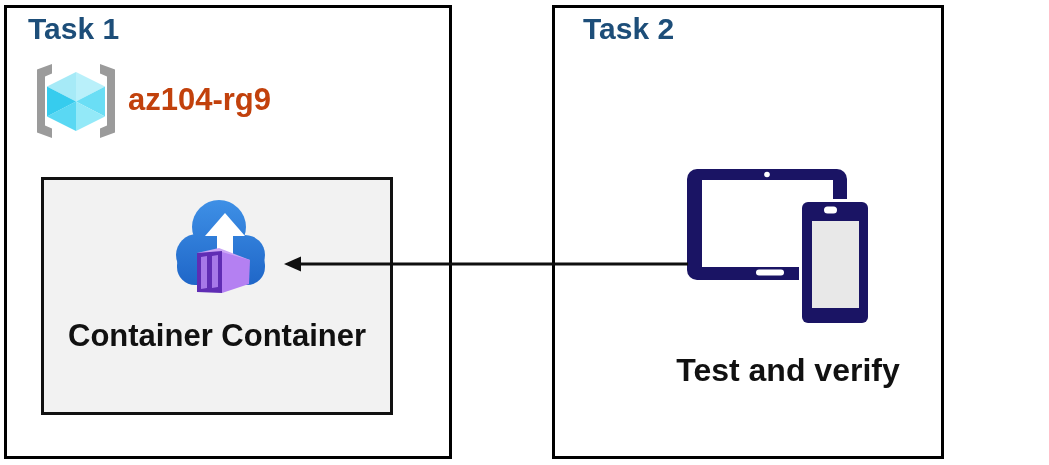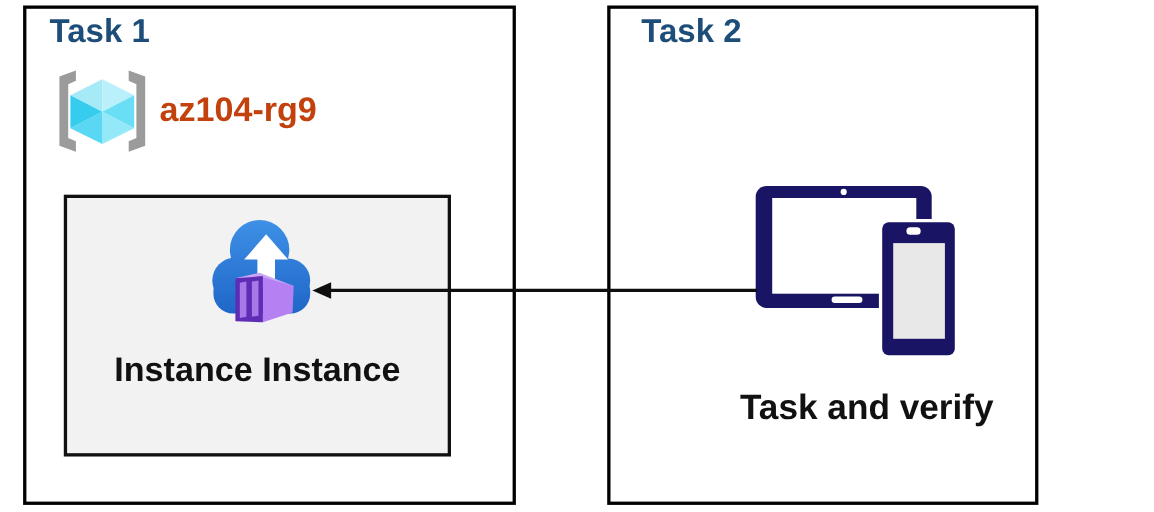--- a/index.html
+++ b/index.html
@@ -9,21 +9,21 @@
     background:#ffffff;
     font-family:"Liberation Sans", sans-serif;
     overflow:hidden;
   }
   .task-box{
     position:absolute;
     border:3px solid #000000;
     background:#ffffff;
     box-sizing:border-box;
   }
-  #task1-box{left:4px;top:5px;width:448px;height:454px;margin-left:17px;}
+  #task1-box{left:4px;top:5px;width:448px;height:454px;}
   #task2-box{left:552px;top:5px;width:392px;height:454px;}
   .task-title{
     position:absolute;
     font-size:30px;font-weight:bold;
     color:#1d4e79;
     white-space:nowrap;
   }
   #task1-title{left:21px;top:4px;}
   #task2-title{left:28px;top:4px;}
   #rg-icon{position:absolute;left:23px;top:54px;}
@@ -94,21 +94,21 @@
           <rect x="45" y="41" width="16" height="24"></rect>
         </g>
         <g>
           <polygon points="25,60 47,55 78,67 56,71" fill="#cba6f6"></polygon>
           <polygon points="50,59 78,67 77,91 50,100" fill="#b480f2"></polygon>
           <polygon points="25,60 50,58 50,100 25,99" fill="#5f2db4"></polygon>
           <polygon points="29,64 35,63 35,95 29,96" fill="#a678e8"></polygon>
           <polygon points="40,63 46,62 46,94 40,95" fill="#a678e8"></polygon>
         </g>
       </svg>
-      <div id="ci-label">Instance Instance</div>
+      <div id="ci-label">Container Container</div>
     </div>
   </div>
 
   <div id="task2-box" class="task-box">
     <div id="task2-title" class="task-title">Task 2</div>
 
     <svg id="devices-icon" width="190" height="162" viewBox="0 0 190 162">
       <g>
         <rect x="2" y="2" width="160" height="111" rx="10" fill="#1a1464"></rect>
         <rect x="17" y="13" width="131" height="87" fill="#ffffff"></rect>
@@ -116,21 +116,21 @@
         <rect x="71" y="102.5" width="28" height="6" rx="3" fill="#ffffff"></rect>
       </g>
       <g>
         <rect x="114" y="32" width="72" height="127" rx="8" fill="#ffffff"></rect>
         <rect x="117" y="35" width="66" height="121" rx="6" fill="#1a1464"></rect>
         <rect x="127" y="54" width="47" height="87" fill="#e8e8e8"></rect>
         <rect x="139" y="39.5" width="13" height="7" rx="3.5" fill="#ffffff"></rect>
       </g>
     </svg>
 
-    <div id="devices-label">Task and verify</div>
+    <div id="devices-label">Test and verify</div>
   </div>
 
   <svg id="connector" width="412" height="24" viewBox="0 0 412 24">
     <line x1="18" y1="12" x2="407" y2="12" stroke="#0f0f0f" stroke-width="3"></line>
     <polygon points="3,12 20,4.5 20,19.5" fill="#0f0f0f"></polygon>
   </svg>
 
 </div>
 
 </body></html>

